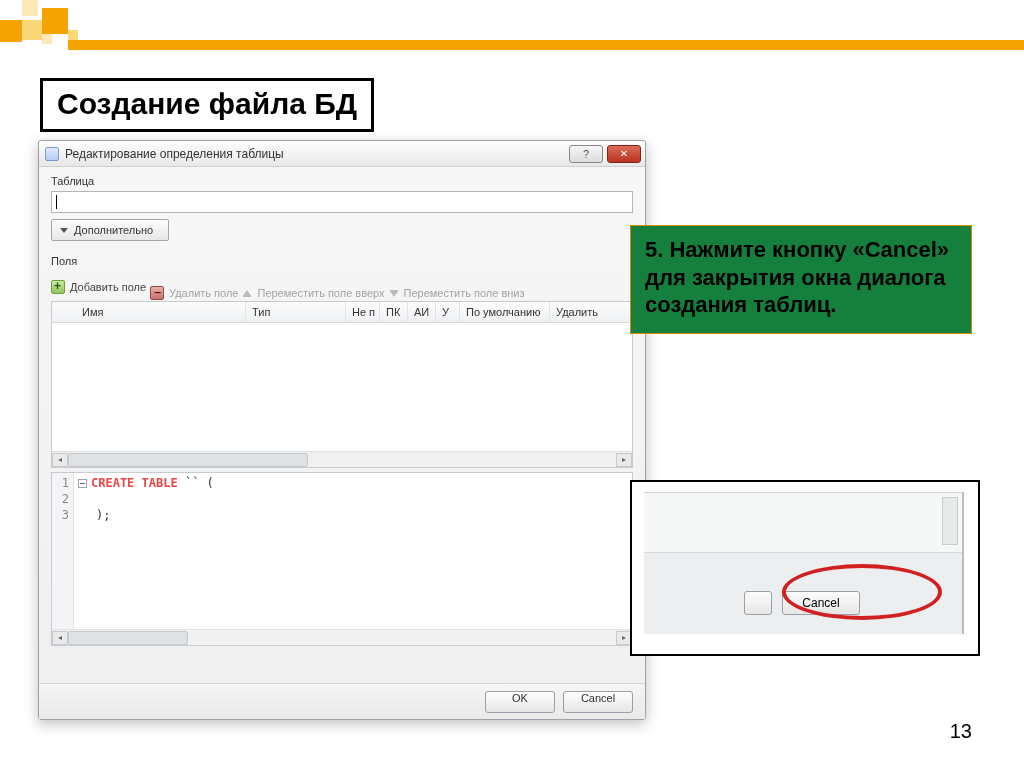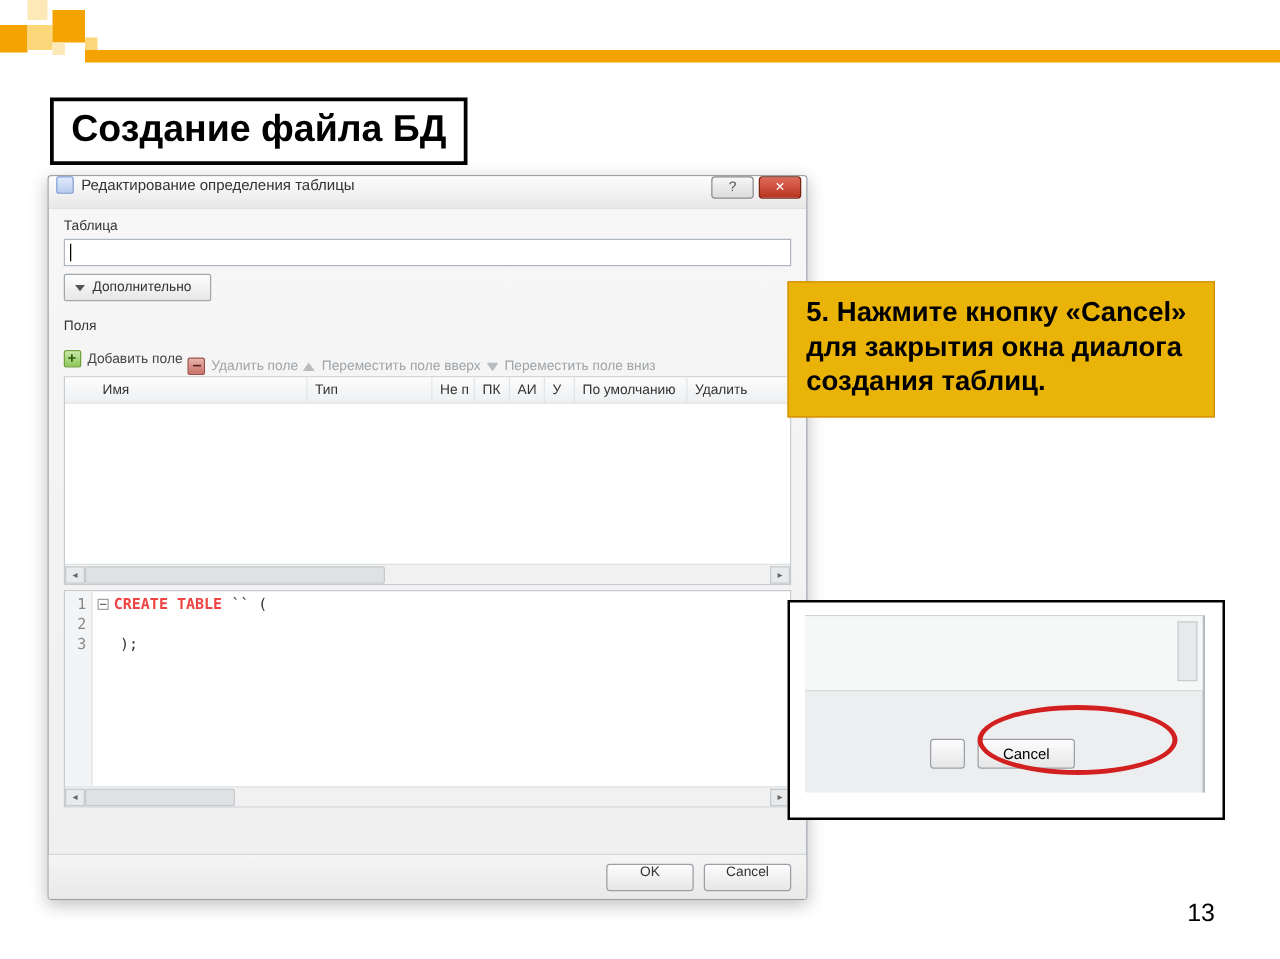--- a/index.html
+++ b/index.html
@@ -43,21 +43,21 @@
     border: 1px solid #9aa1a9;
     border-radius: 3px;
     box-shadow: 0 4px 14px rgba(0,0,0,.25);
     font-size: 11px;
     color: #333;
   }
   .titlebar {
     height: 26px;
     background: linear-gradient(#fdfdfd,#e8e8e8);
     border-bottom: 1px solid #cfcfcf;
-    display: flex; 
+    display: flex; align-items: center;
     padding: 0 4px 0 6px;
     border-radius: 3px 3px 0 0;
   }
   .titlebar .app-icon {
     width: 14px; height: 14px;
     border: 1px solid #7a9bd4;
     background: linear-gradient(#dfe9fb,#b9cdf0);
     margin-right: 6px;
     border-radius: 2px;
   }
@@ -183,21 +183,21 @@
     border: 1px solid #9aa0a6; border-radius: 3px;
     background: linear-gradient(#fdfdfd,#e6e6e6);
     font-size: 11px; display:flex; align-items:flex-start; justify-content:center;
   }
 
   
   .callout {
     position: absolute;
     top: 225px; left: 630px;
     width: 342px;
-    background: #eab308;
+    background: #15803d;
     border: 1px solid #d18c00;
     padding: 10px 14px 14px 14px;
     font-size: 22px; font-weight: bold; color:#000;
     line-height: 1.25;
   }
 
   
   .inset {
     position: absolute;
     top: 480px; left: 630px;

